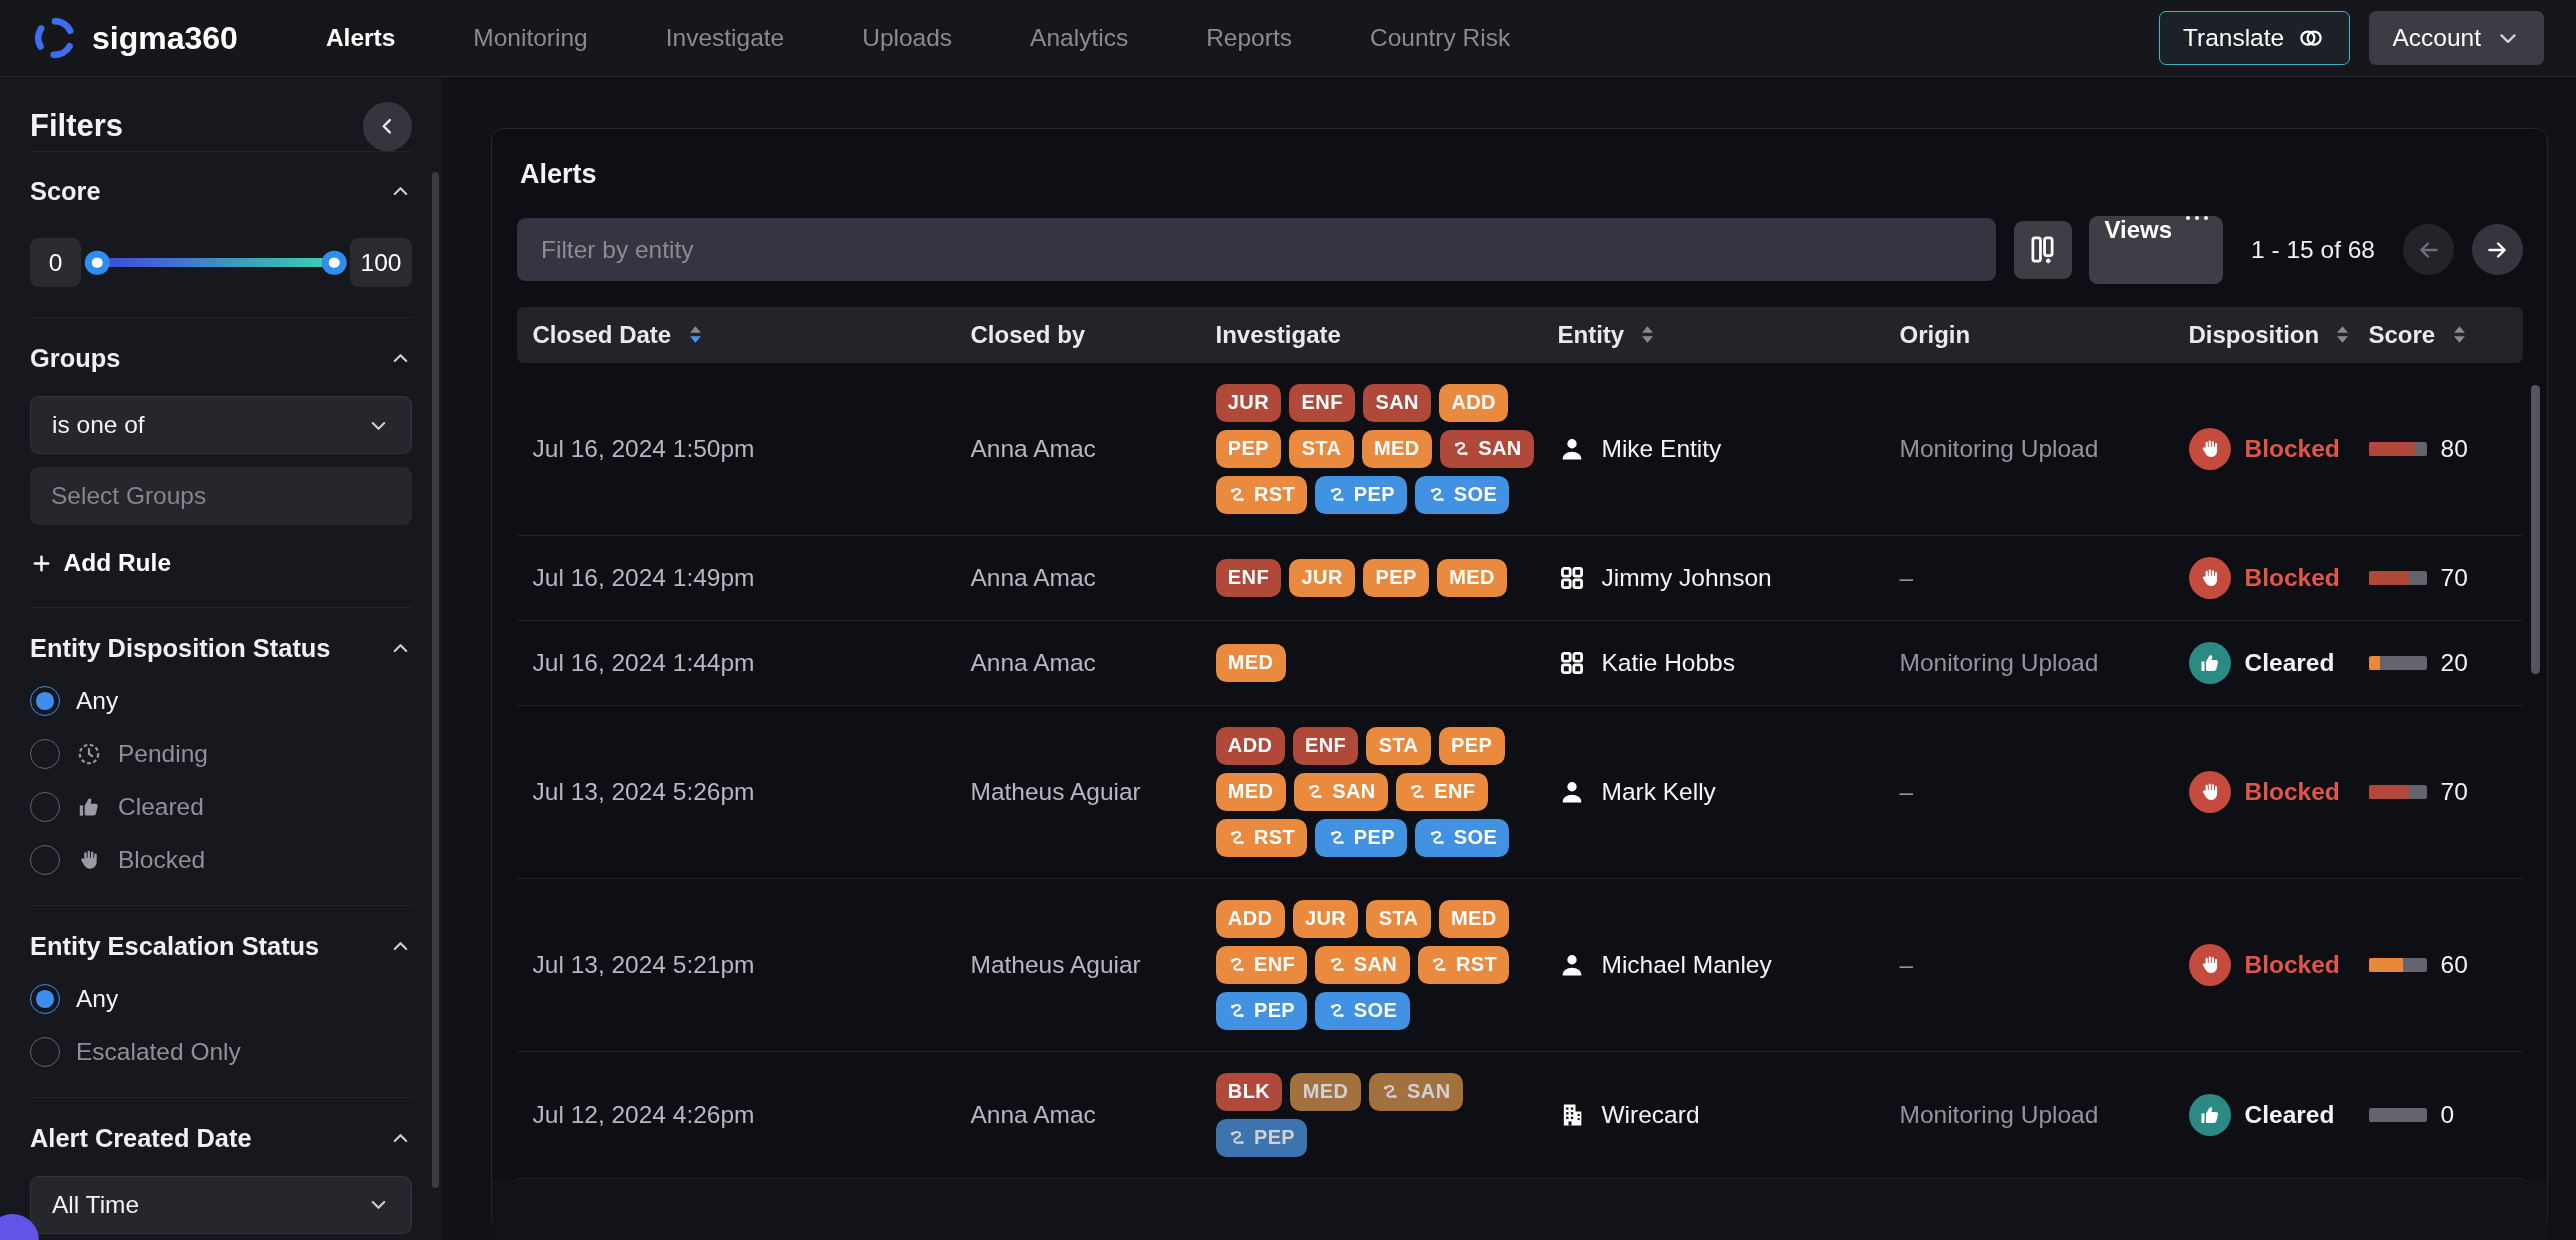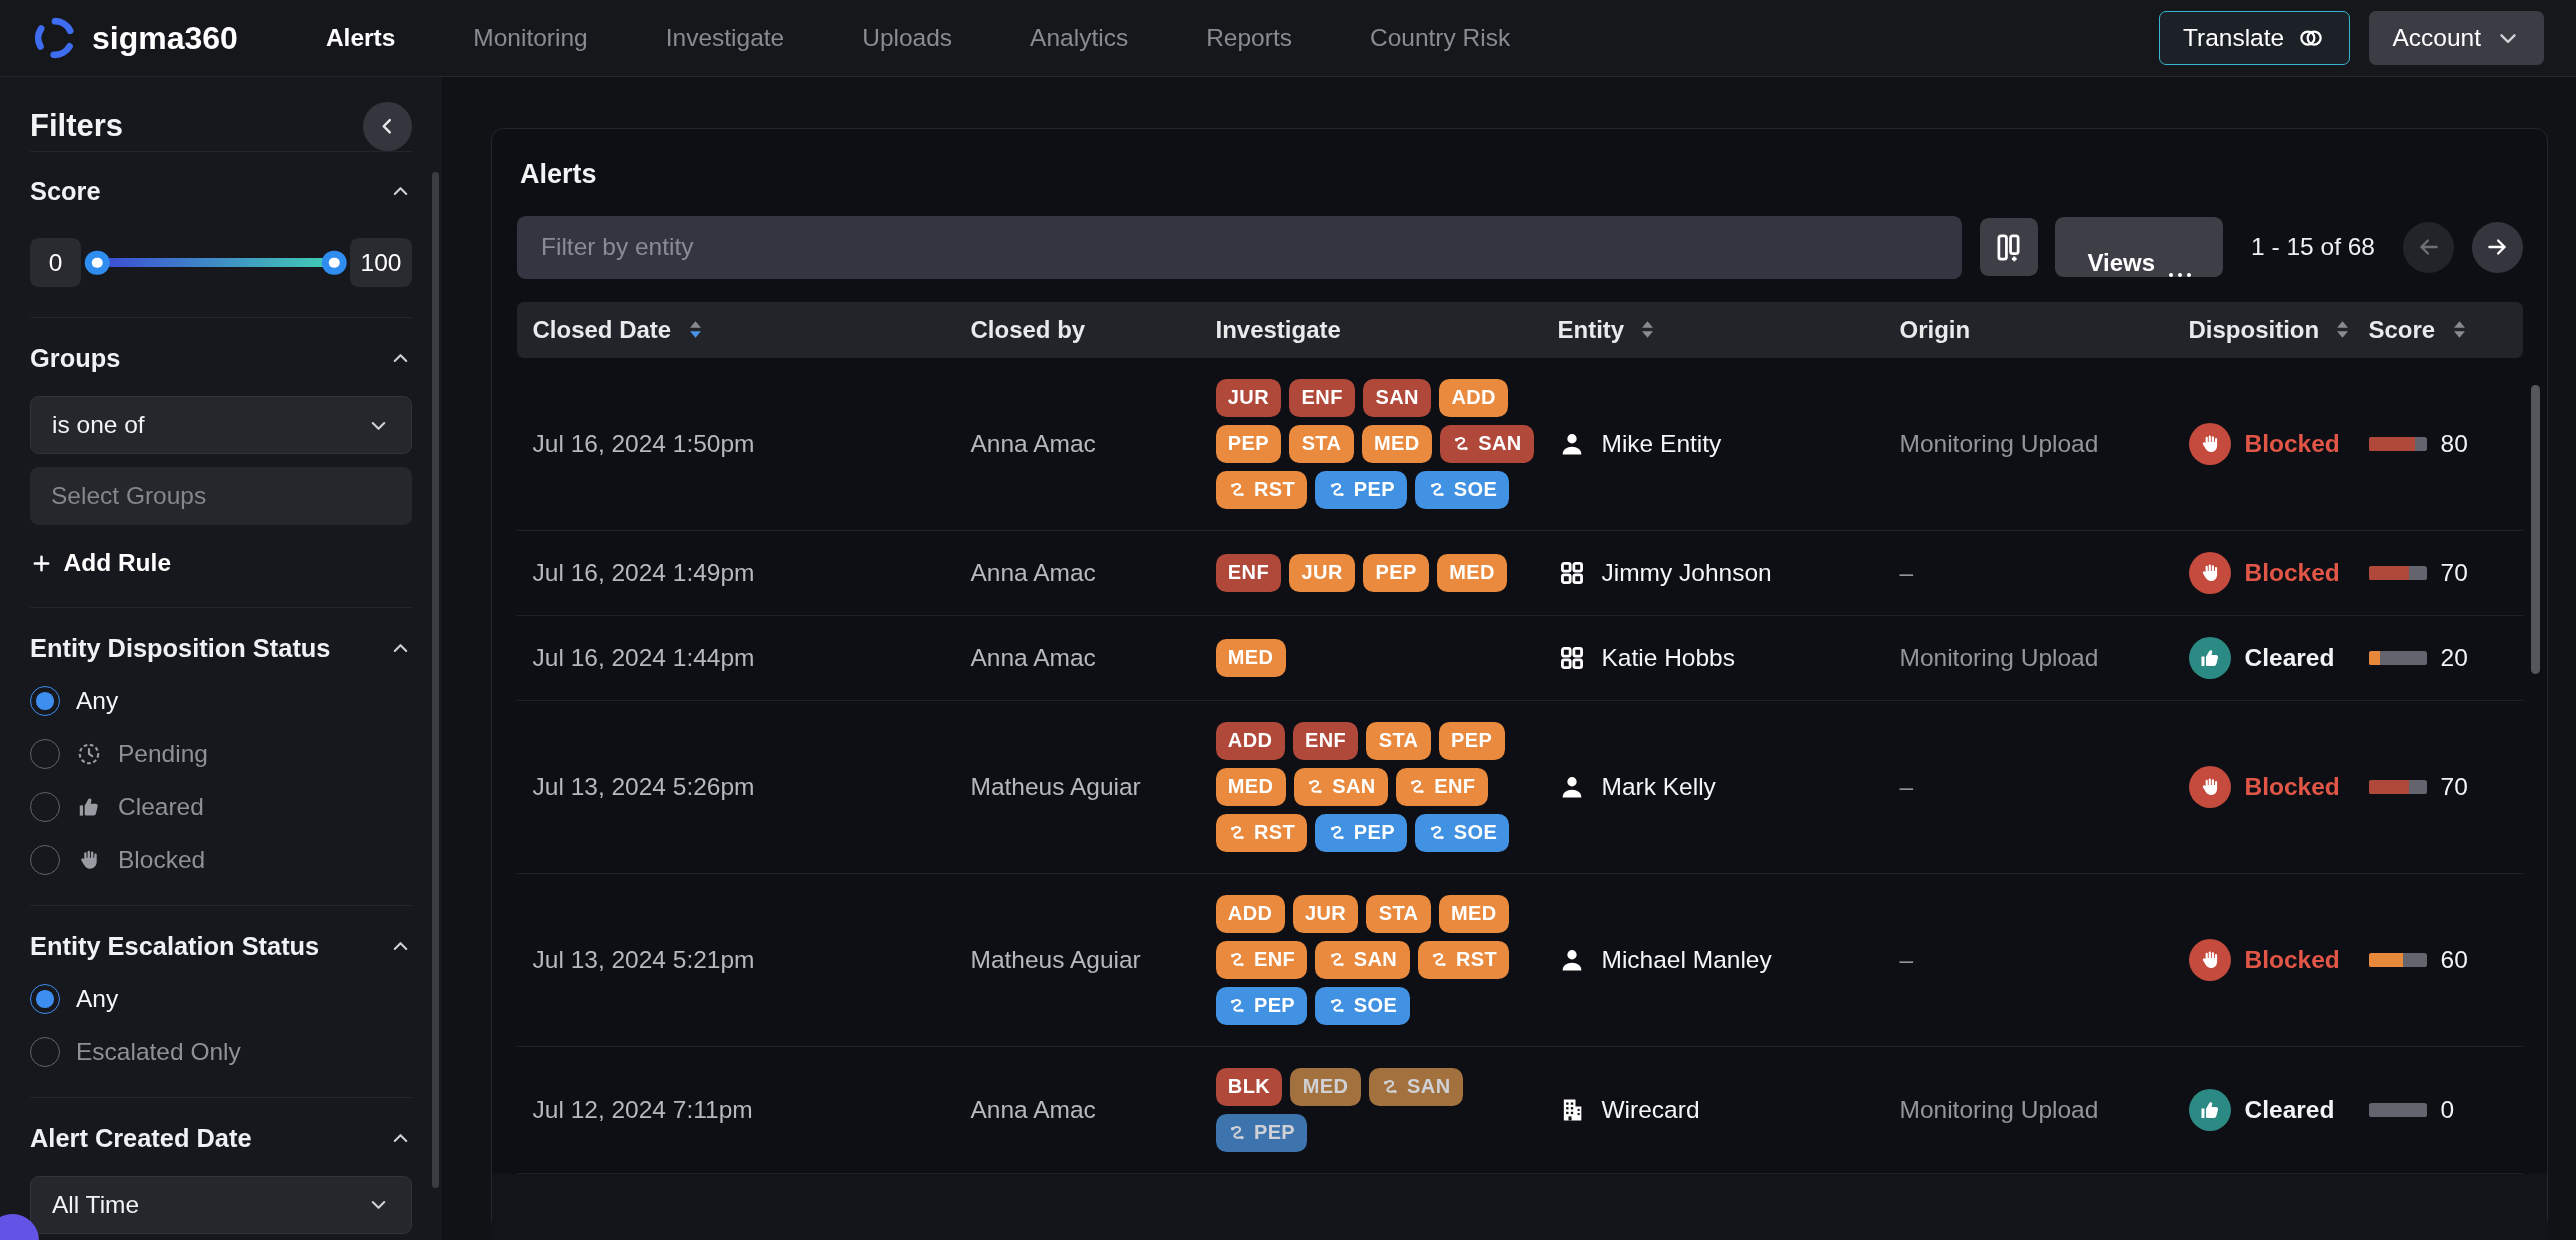--- a/index.html
+++ b/index.html
@@ -52,21 +52,21 @@
 .tabs{display:inline-flex;border:0.9px solid #2b2c32;border-radius:8.8px}
 .tab{padding:0 33px;height:60px;display:flex;align-items:center;font-size:24.5px;color:#8a8b92;background:transparent;border:none}
 .tab.active{background:#192440;border:1.8px solid #4fc3e8;border-radius:8.8px;color:#fff;font-weight:600;margin:-0.9px}
 .card{margin-top:24.5px;background:#0e0f14;border:0.9px solid #26272e;border-radius:12.3px;padding:23px 24.5px;height:1104px;position:relative}
 .card-title{font-size:27px;font-weight:700;margin:7px 0 26px 3.5px}
 .controls{display:flex;align-items:center;gap:17.5px}
 .filter-input{flex:1;height:63px;background:#343540;border:none;border-radius:8.8px;padding:0 24.5px;font-size:24.5px;color:#e9eaee;font-family:inherit}
 .filter-input::placeholder{color:#8a8b94}
 .icon-btn{width:58px;height:58px;background:#3d3e46;border:none;border-radius:8.8px;display:flex;align-items:center;justify-content:center;color:#fff}
 .icon-btn svg{width:33px;height:33px;display:block}
-.views-btn{display:flex;align-items:flex-end;gap:14px;height:60px;padding:0 32px;background:#3d3e46;border:none;border-radius:8.8px;color:#fff;font-size:24px;font-weight:700}
+.views-btn{display:flex;align-items:flex-start;gap:14px;height:68px;padding:0 15px;background:#3d3e46;border:none;border-radius:8.8px;color:#fff;font-size:24px;font-weight:700}
 .dots{display:flex;gap:4.4px}.dots i{width:4.4px;height:4.4px;border-radius:50%;background:#fff}
 .page-info{font-size:24.5px;color:#f0f1f4;margin:0 10.5px;white-space:nowrap}
 .pg-btn{width:51px;height:51px;border-radius:50%;border:none;display:flex;align-items:center;justify-content:center}
 .pg-btn svg{width:26px;height:26px;display:block}
 .pg-prev{background:#232429;color:#6f7077}
 .pg-next{background:#35363d;color:#fff}
 .thead,.trow{display:grid;grid-template-columns:438px 245px 342px 342px 289px 180px 1fr;align-items:center;padding:0 16px}
 .thead{height:56px;background:#232429;border-radius:7px;margin-top:23px;font-size:24px;font-weight:700;color:#e9eaec}
 .th{display:flex;align-items:center;gap:12.3px}
 .th .sort svg{width:23px;height:23px;display:block}
@@ -764,21 +764,21 @@
                 <span class="disp-label blocked">Blocked</span>
               </div>
               <div class="c-score">
                 <span class="bar">
                   <span class="fill" style="width: 60%; background: rgb(232, 136, 58);"></span>
                 </span>
                 <span class="score-num">60</span>
               </div>
             </div>
             <div class="trow">
-              <div class="c-date">Jul 12, 2024 7:11pm</div>
+              <div class="c-date">Jul 12, 2024 4:26pm</div>
               <div class="c-by">Anna Amac</div>
               <div class="lines">
                 <div class="line">
                   <span class="badge b-brick">
                     <span>BLK</span>
                   </span>
                   <span class="badge b-orange-muted">
                     <span>MED</span>
                   </span>
                   <span class="badge b-orange-muted">

